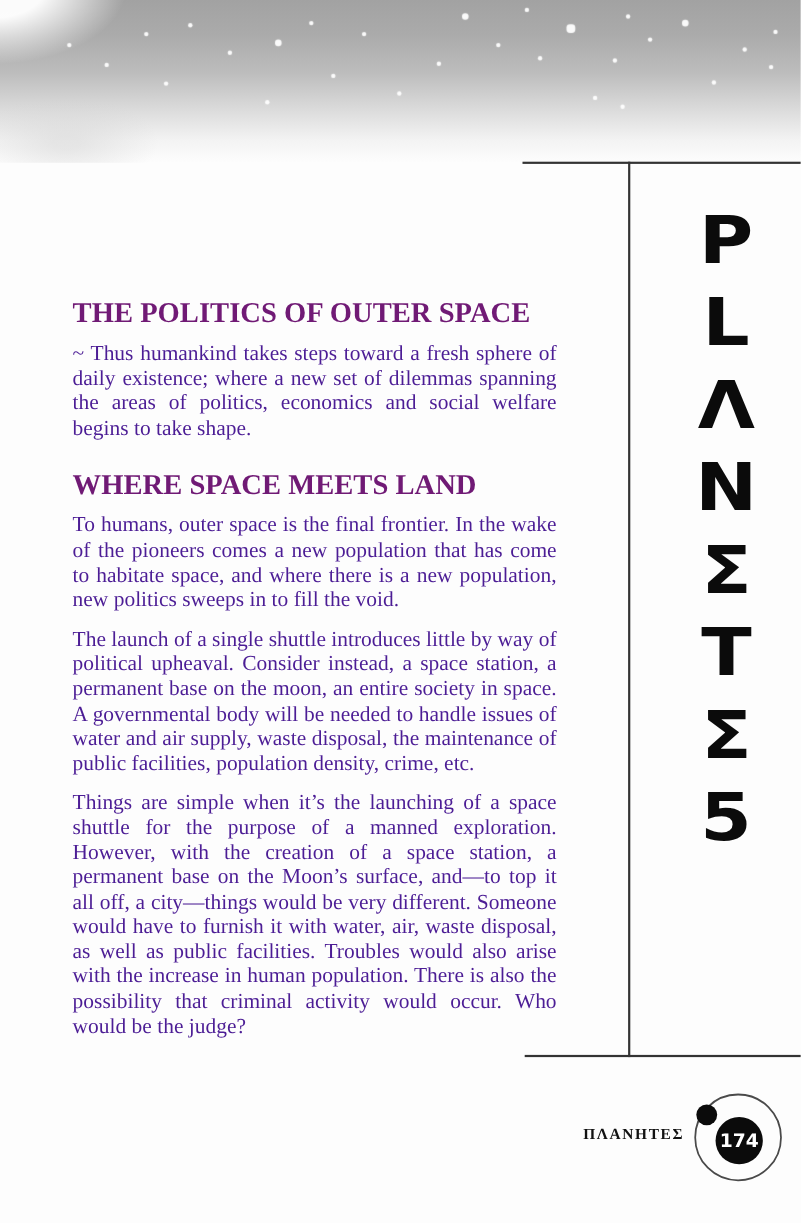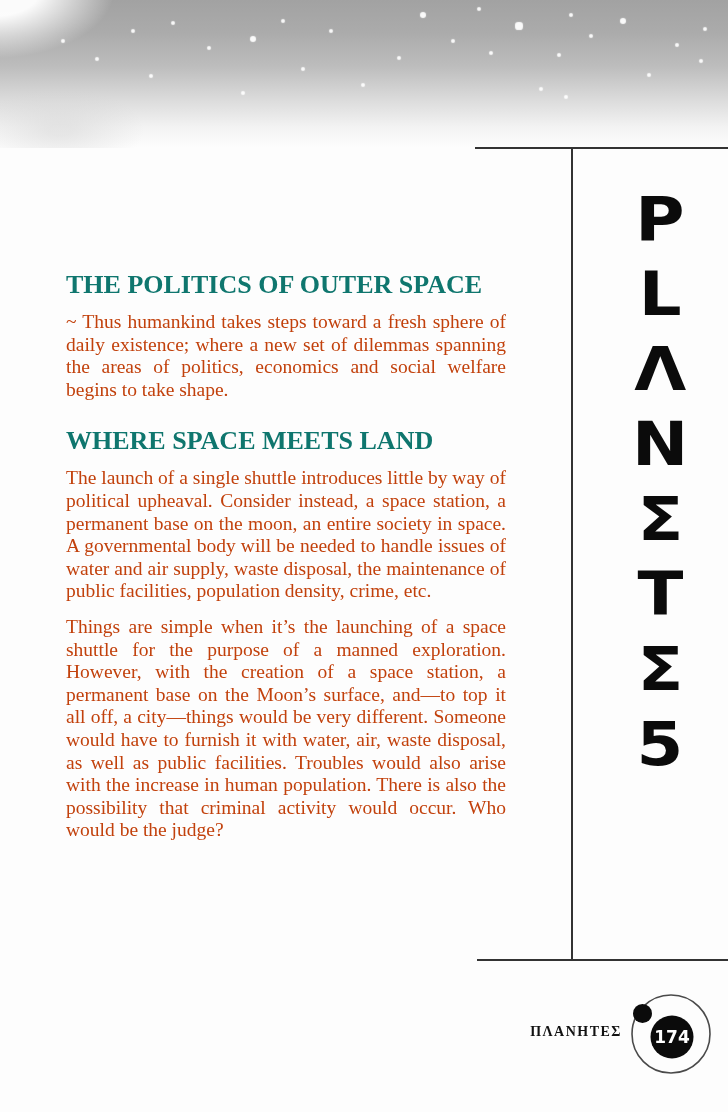--- a/index.html
+++ b/index.html
@@ -37,29 +37,29 @@
   }
 
   
   .content {
     position:absolute; left:66px; top:270px; width:440px;
     color:#161616;
   }
   .content h2 {
     font-family:"Liberation Serif", serif;
     font-size:26px; line-height:30px; font-weight:bold;
-    margin:0 0 11px 0; color:#0f766e;
+    margin:0 0 11px 0; color:#701a75;
     white-space:nowrap;
   }
   .section-2 h2 { margin-top:25px; }
   .content p {
     font-size:19.5px; line-height:22.6px;
     margin:0 0 13px 0;
     text-align:justify;
-    color:#c2410c;
+    color:#4c1d95;
   }
   .content p:last-child { margin-bottom:0; }
 
   
   .rule { position:absolute; background:#333; }
   .rule-top      { left:475px; top:147px; width:253px; height:2px; }
   .rule-vertical { left:571px; top:147px; width:2px;  height:814px; }
   .rule-bottom   { left:477px; top:959px; width:251px; height:2px; }
 
   
@@ -92,20 +92,21 @@
 <div class="scan-texture"></div>
 <div class="star-speckles"></div>
 
 <div class="content">
   <div class="section section-1">
     <h2>THE POLITICS OF OUTER SPACE</h2>
     <p>~ Thus humankind takes steps toward a fresh sphere of daily existence; where a new set of dilemmas spanning the areas of politics, economics and social welfare begins to take shape.</p>
   </div>
   <div class="section section-2">
     <h2>WHERE SPACE MEETS LAND</h2>
+    <p>To humans, outer space is the final frontier. In the wake of the pioneers comes a new population that has come to habitate space, and where there is a new population, new politics sweeps in to fill the void.</p>
     <p>The launch of a single shuttle introduces little by way of political upheaval. Consider instead, a space station, a permanent base on the moon, an entire society in space. A governmental body will be needed to handle issues of water and air supply, waste disposal, the maintenance of public facilities, population density, crime, etc.</p>
     <p>Things are simple when it’s the launching of a space shuttle for the purpose of a manned exploration. However, with the creation of a space station, a permanent base on the Moon’s surface, and—to top it all off, a city—things would be very different. Someone would have to furnish it with water, air, waste disposal, as well as public facilities. Troubles would also arise with the increase in human population. There is also the possibility that criminal activity would occur. Who would be the judge?</p>
   </div>
 </div>
 
 <div class="rule rule-top"></div>
 <div class="rule rule-vertical"></div>
 <div class="rule rule-bottom"></div>
 
 <div class="logo-column">

